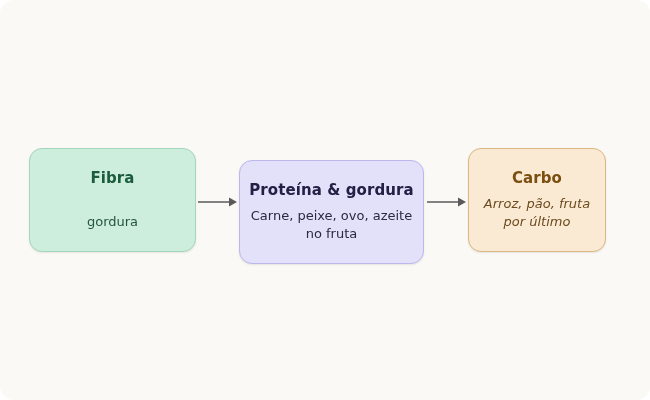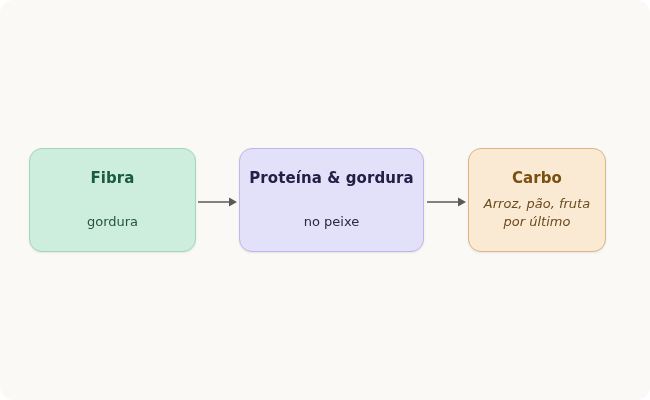--- a/index.html
+++ b/index.html
@@ -68,21 +68,21 @@
     height: 104px;
     background: #cdeedd;
     border-color: #a4d6bd;
   }
   #node-fiber .node-title { color: #1a5c3d; }
   #node-fiber .node-desc  { color: #25543f; }
 
   
   #node-protein {
     left: 239px;
-    top: 148px;
+    top: 160px;
     width: 185px;
     height: 104px;
     background: #e3e0fa;
     border-color: #bdb6ef;
   }
   #node-protein .node-title { color: #232046; }
   #node-protein .node-desc  { color: #2b2840; }
 
   
   #node-carbo {
@@ -125,22 +125,22 @@
     <div class="node-title">Fibra</div>
     <div class="node-desc">
       <br>
       <span>gordura</span>
     </div>
   </div>
 
   <div class="node" id="node-protein">
     <div class="node-title">Proteína &amp; gordura</div>
     <div class="node-desc">
-      <br>
-      <span>no peixe</span>
+      <span>Carne, peixe, ovo, azeite</span><br>
+      <span>no fruta</span>
     </div>
   </div>
 
   <div class="node" id="node-carbo">
     <div class="node-title">Carbo</div>
     <div class="node-desc">
       <span>Arroz, pão, fruta</span><br>
       <span>por último</span>
     </div>
   </div>

